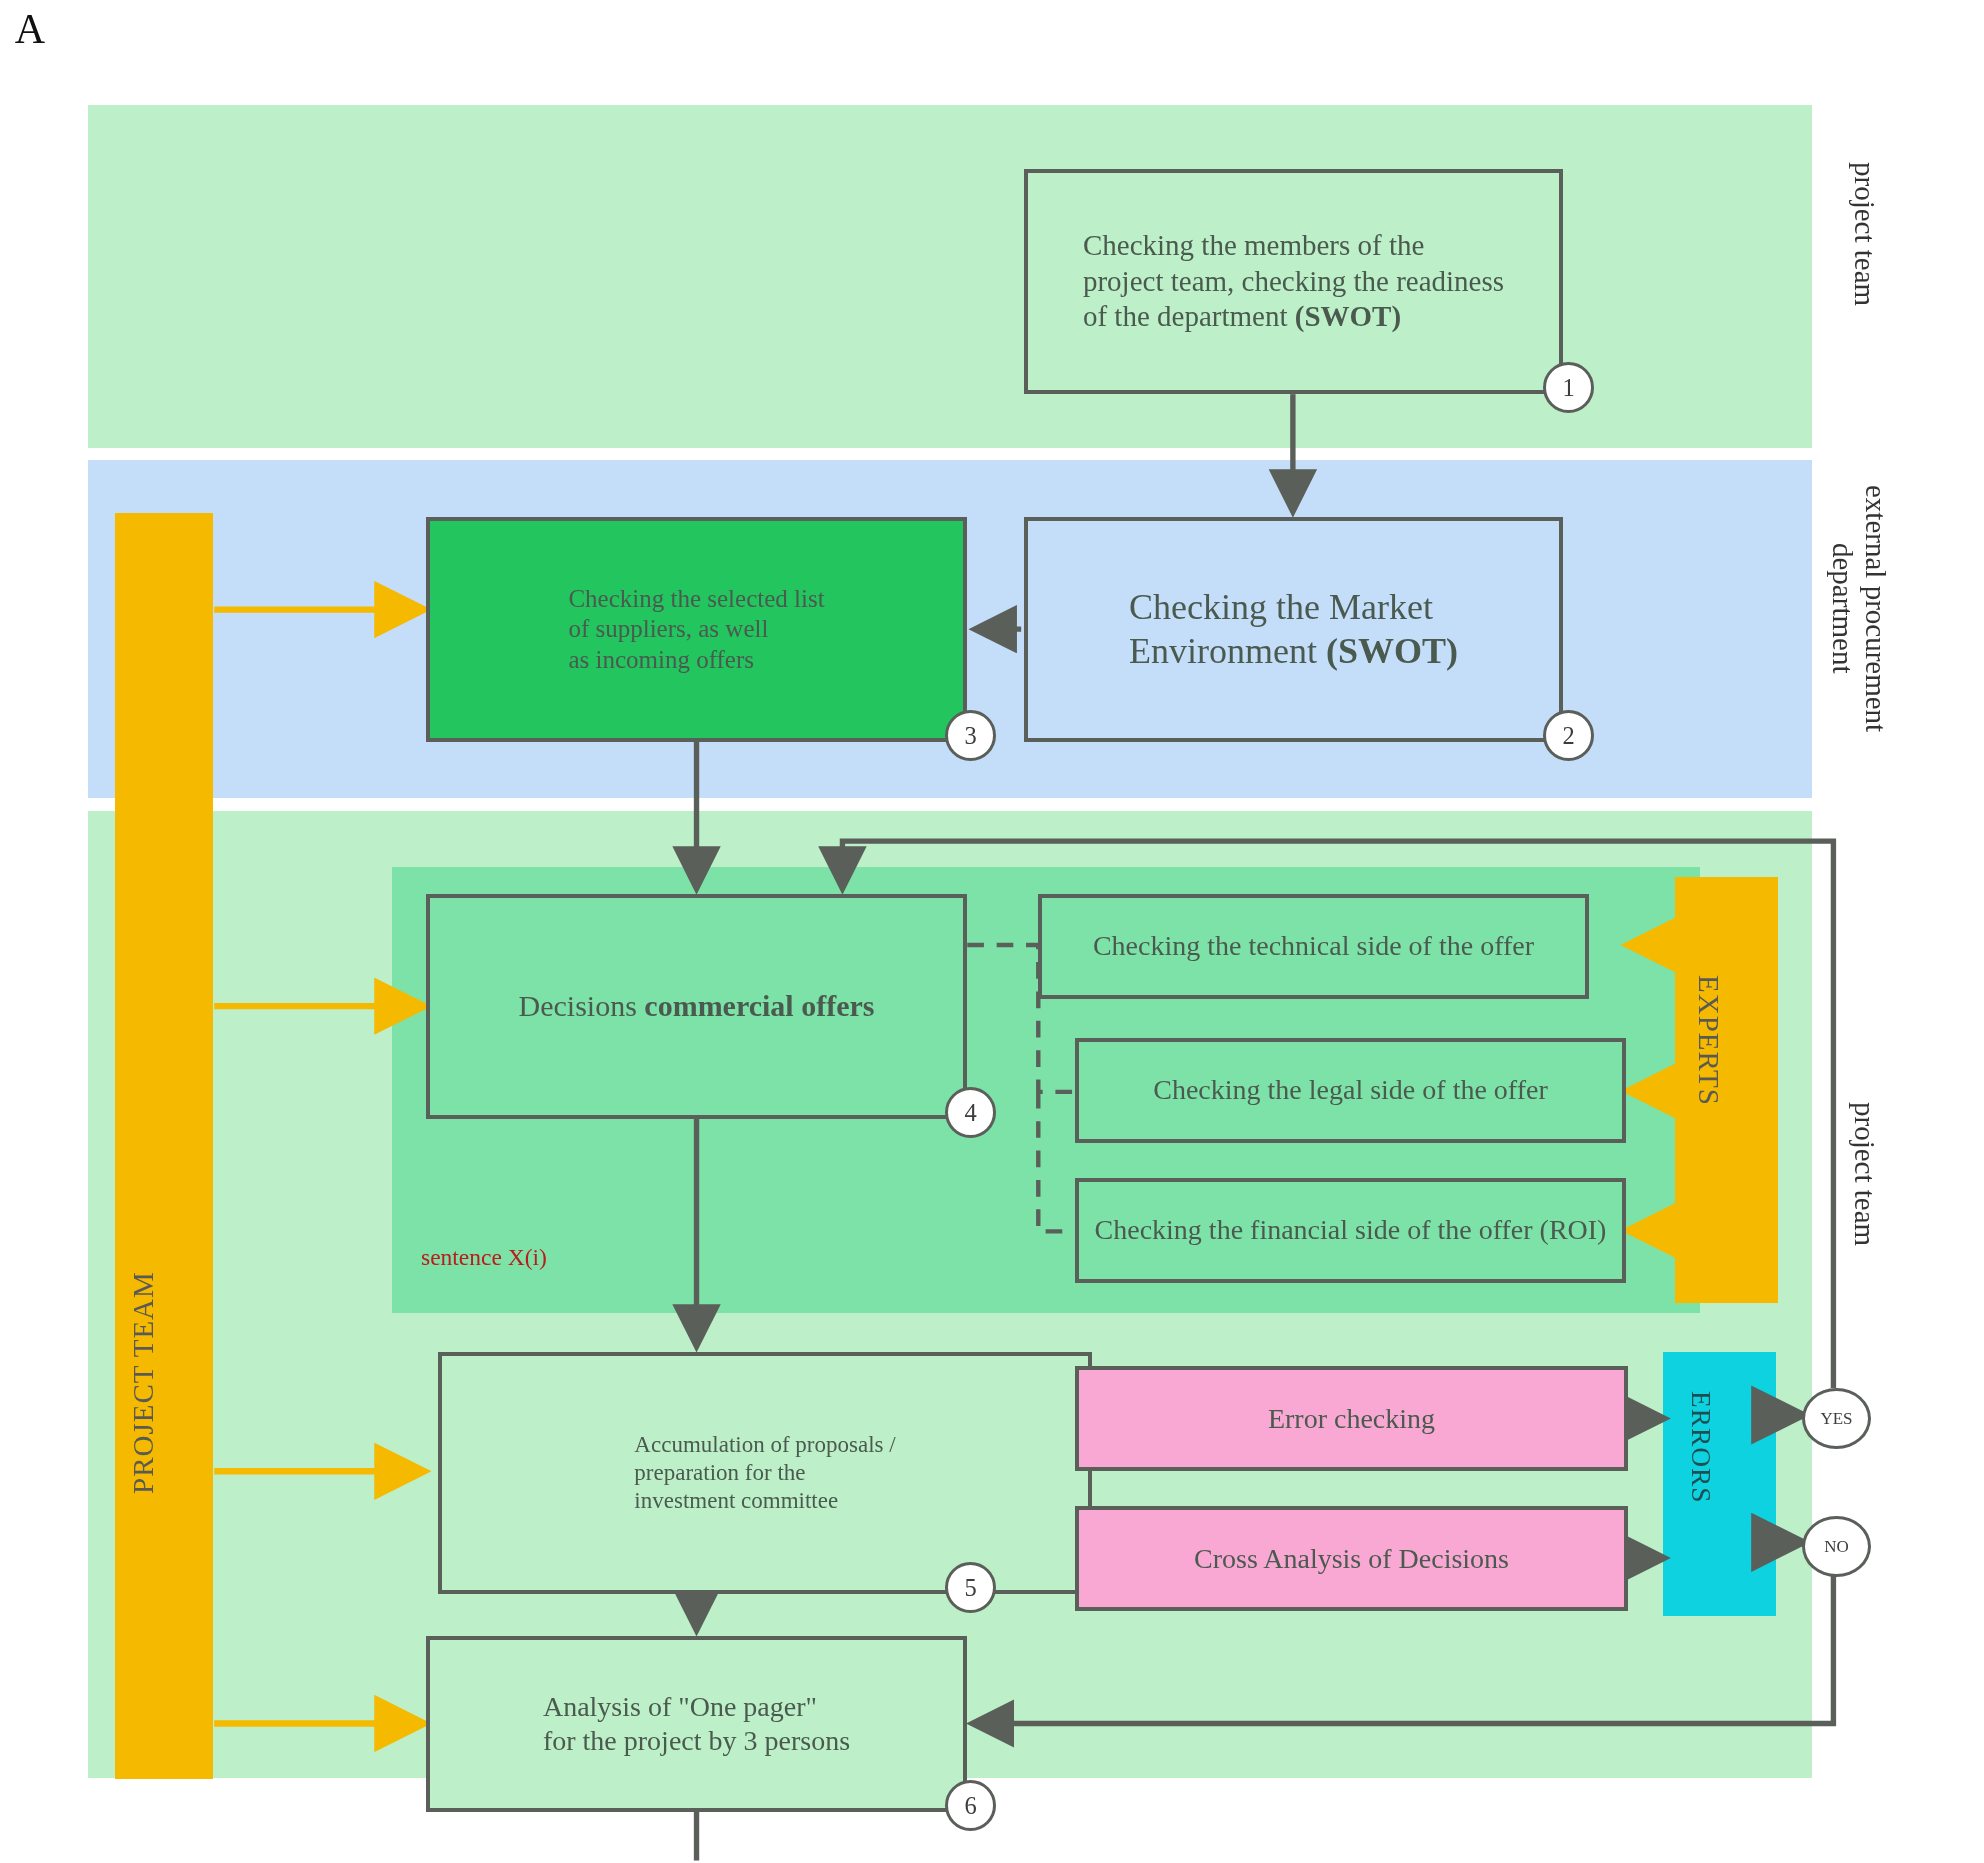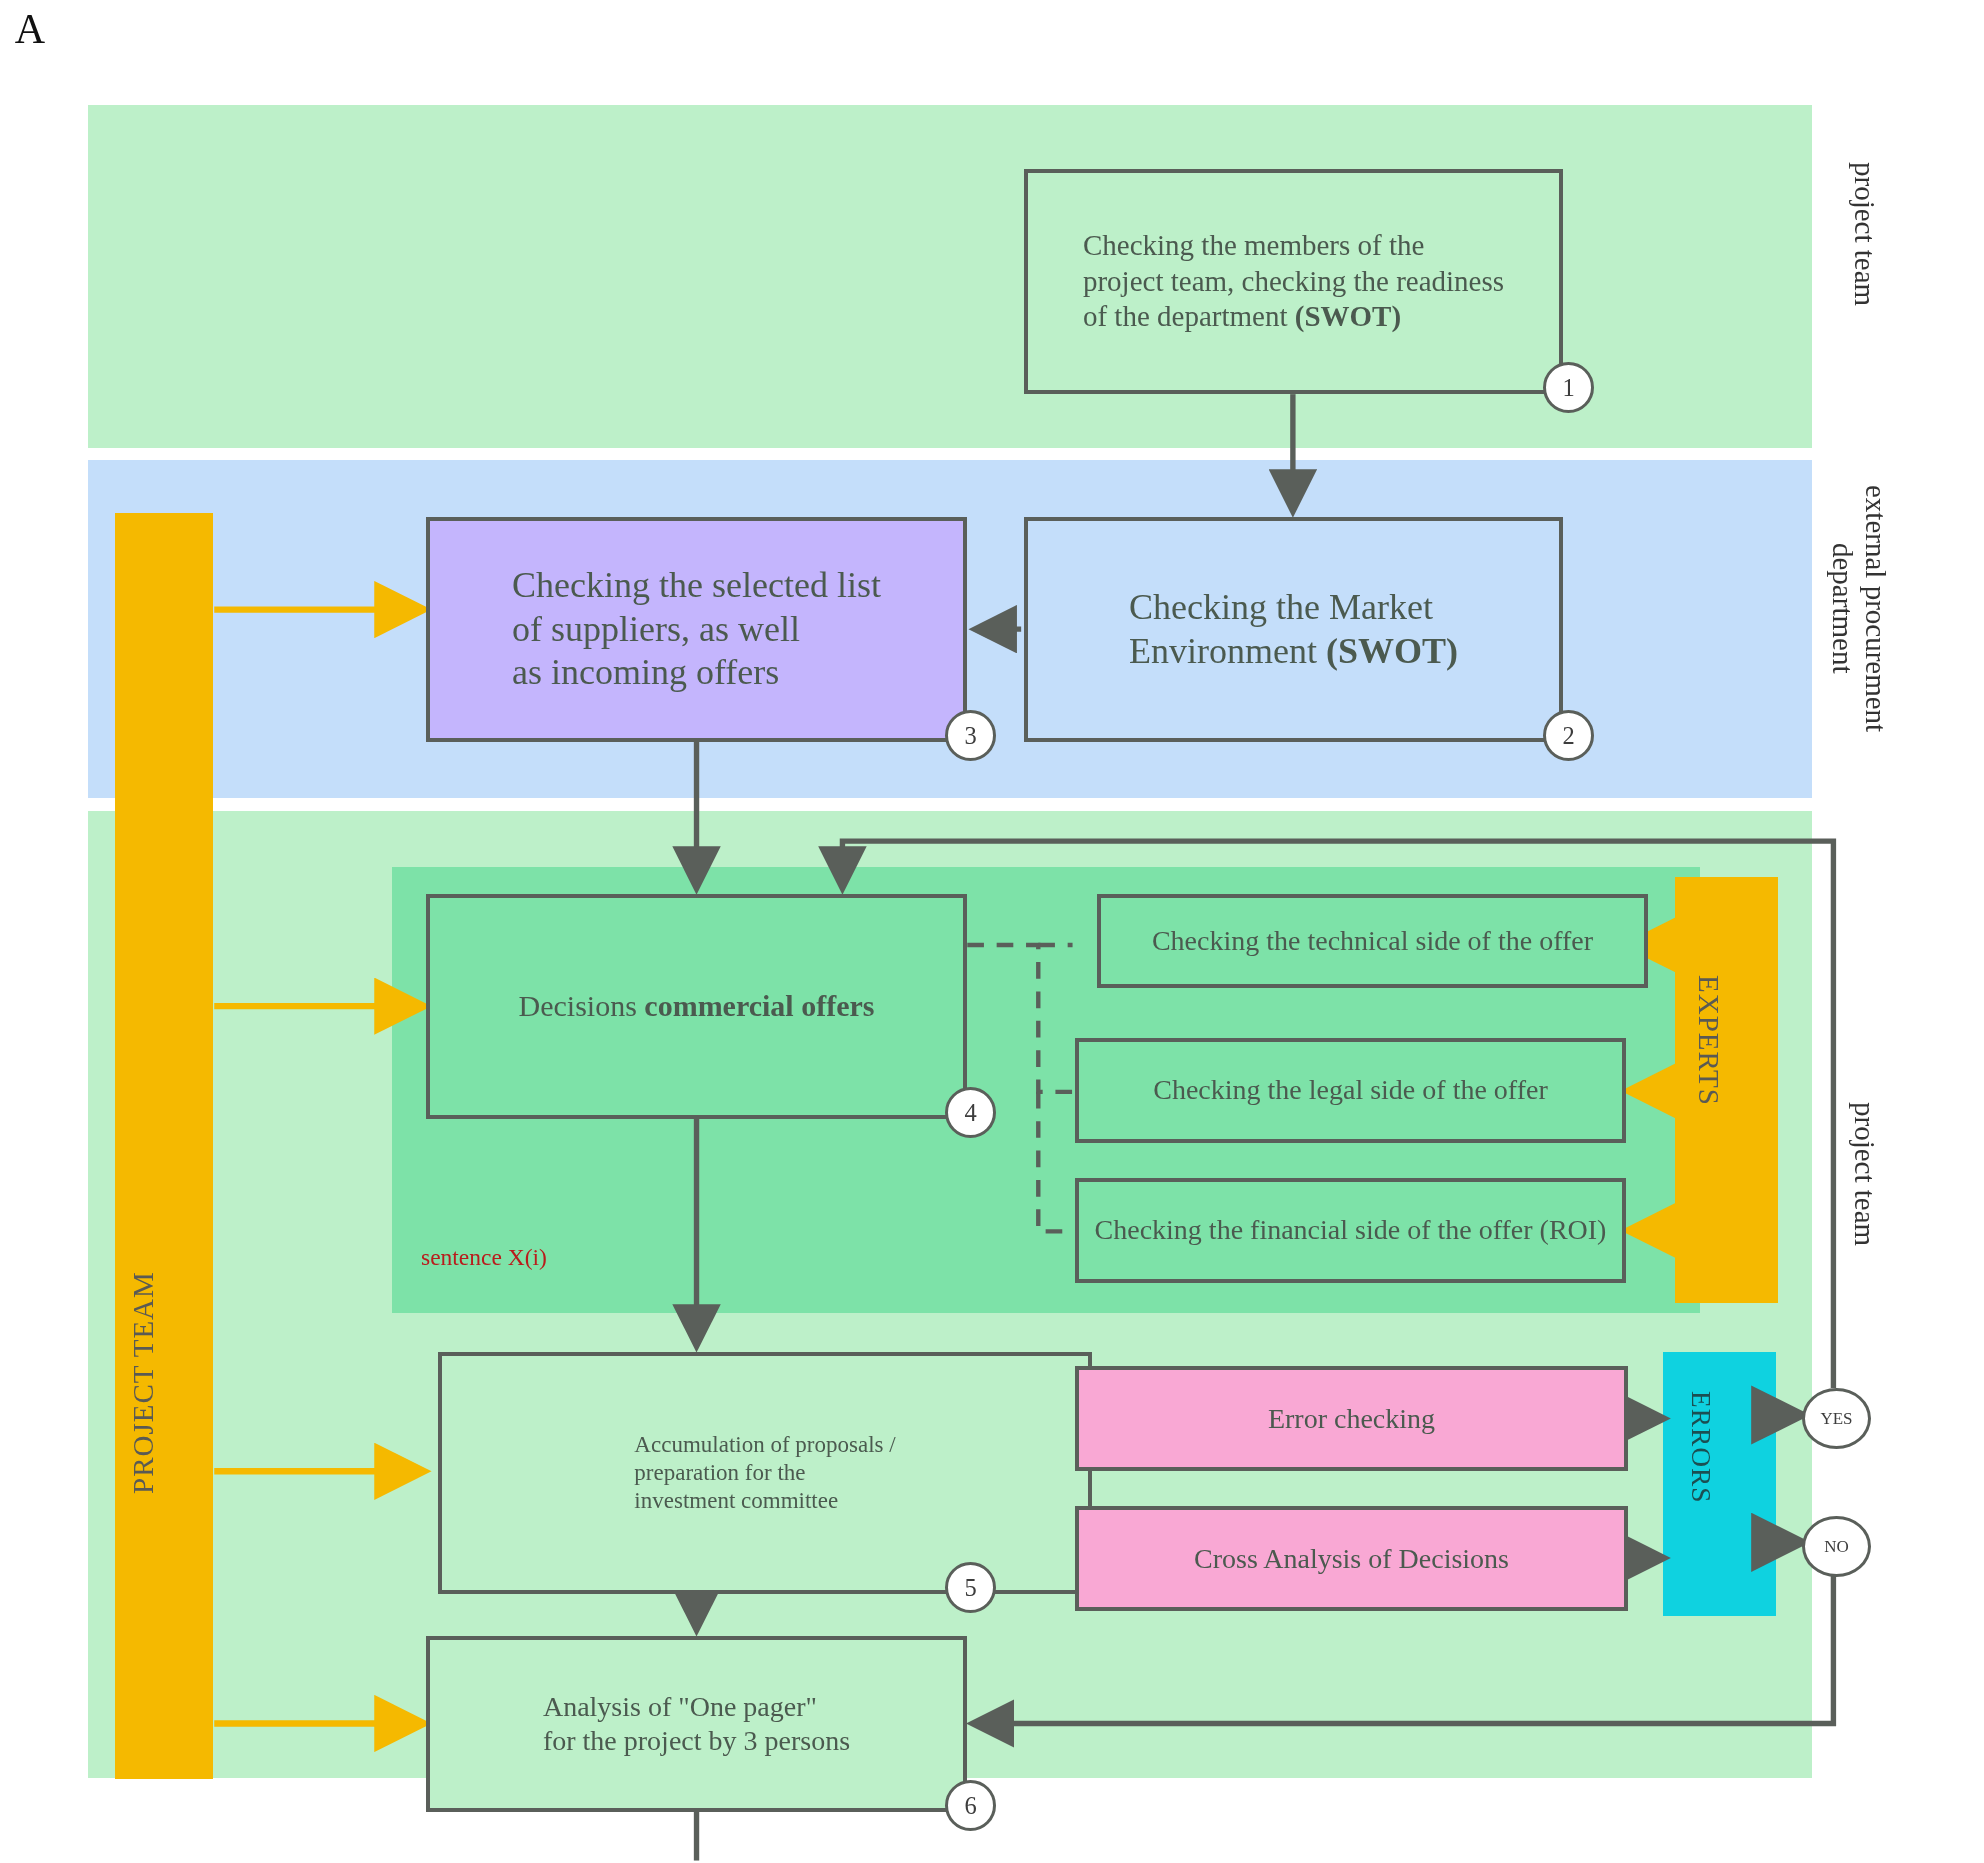--- a/index.html
+++ b/index.html
@@ -75,35 +75,35 @@
     color:#4b5a4f;
     font-family:"Liberation Serif",serif;
     line-height:1.22;
     padding:4.9px 10.8px;
   }
   .pbox .t{display:block;white-space:pre-line;}
   .pbox b{font-weight:bold;}
 
   .box1{left:1024px;top:169px;width:539px;height:225px;background:#bdf0c9;font-size:29px;}
   .box2{left:1024px;top:517px;width:539px;height:225px;background:#c4defa;font-size:36px;}
-  .box3{left:426px;top:517px;width:541px;height:225px;background:#c4b5fd;font-size:36px;}
+  .box3{left:426px;top:517px;width:541px;height:225px;background:#22c55e;font-size:25px;}
   .box4{left:426px;top:894px;width:541px;height:225px;background:#7de2a8;font-size:30px;}
   .box5{left:426px;top:1352px;width:654px;height:242px;background:#bdf0c9;font-size:23px;margin-left:12px;}
   .box6{left:426px;top:1636px;width:541px;height:176px;background:#bdf0c9;font-size:28px;}
 
   .sbox{
     position:absolute;
     border:4.4px solid #5a5f5a;
     box-sizing:border-box;
     display:flex;align-items:center;justify-content:center;
     text-align:center;color:#4b5a4f;
     font-family:"Liberation Serif",serif;line-height:1.22;
     font-size:28px;background:#7de2a8;
   }
-  .e1{left:1097px;top:894px;width:551px;height:94px;}
+  .e1{left:1038px;top:894px;width:551px;height:105px;}
   .e2{left:1075px;top:1038px;width:551px;height:105px;}
   .e3{left:1075px;top:1178px;width:551px;height:105px;}
 
   .ebox{
     position:absolute;border:4.4px solid #5a5f5a;box-sizing:border-box;
     display:flex;align-items:center;justify-content:center;text-align:center;
     color:#4b5a4f;font-family:"Liberation Serif",serif;font-size:28px;background:#f9a8d4;
   }
   .er1{left:1075px;top:1366px;width:553px;height:105px;}
   .er2{left:1075px;top:1506px;width:553px;height:105px;}

